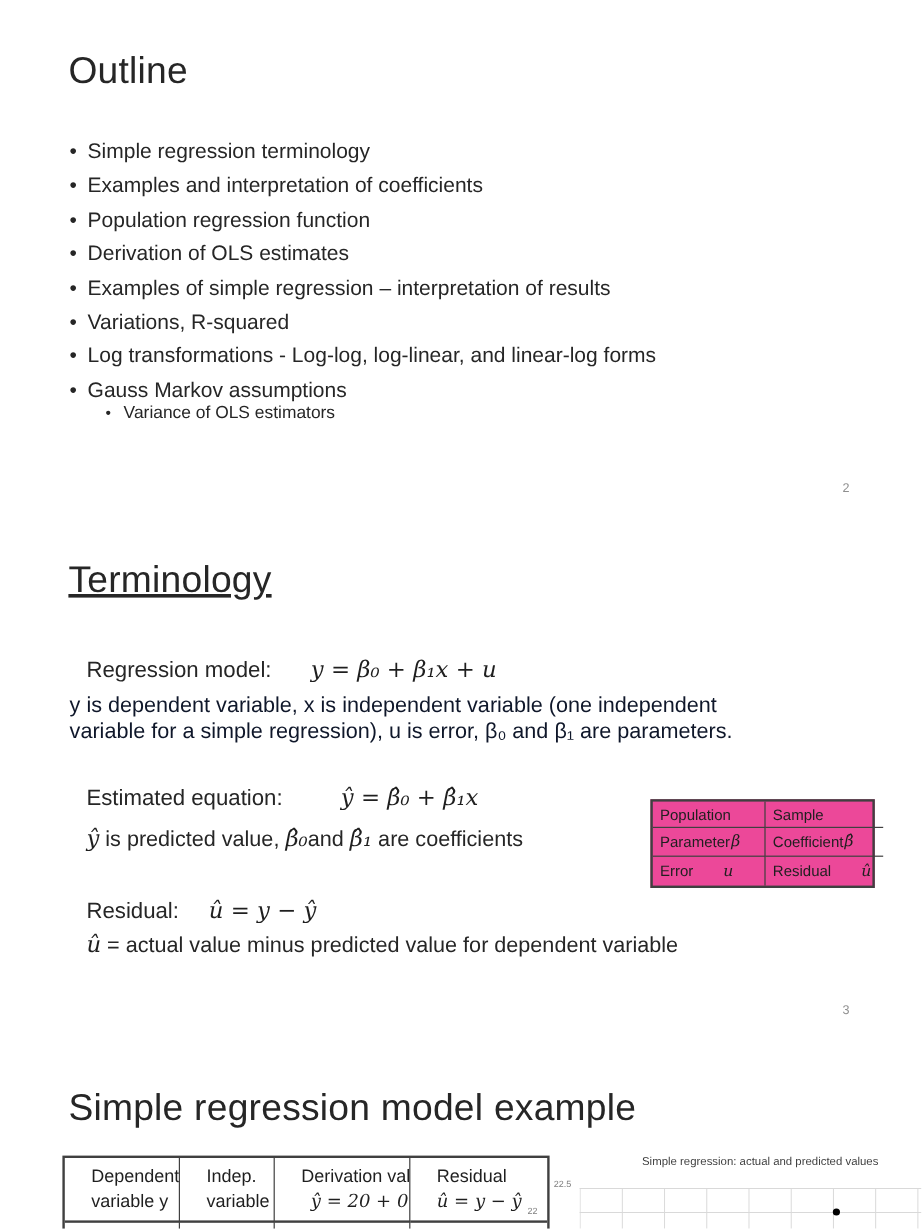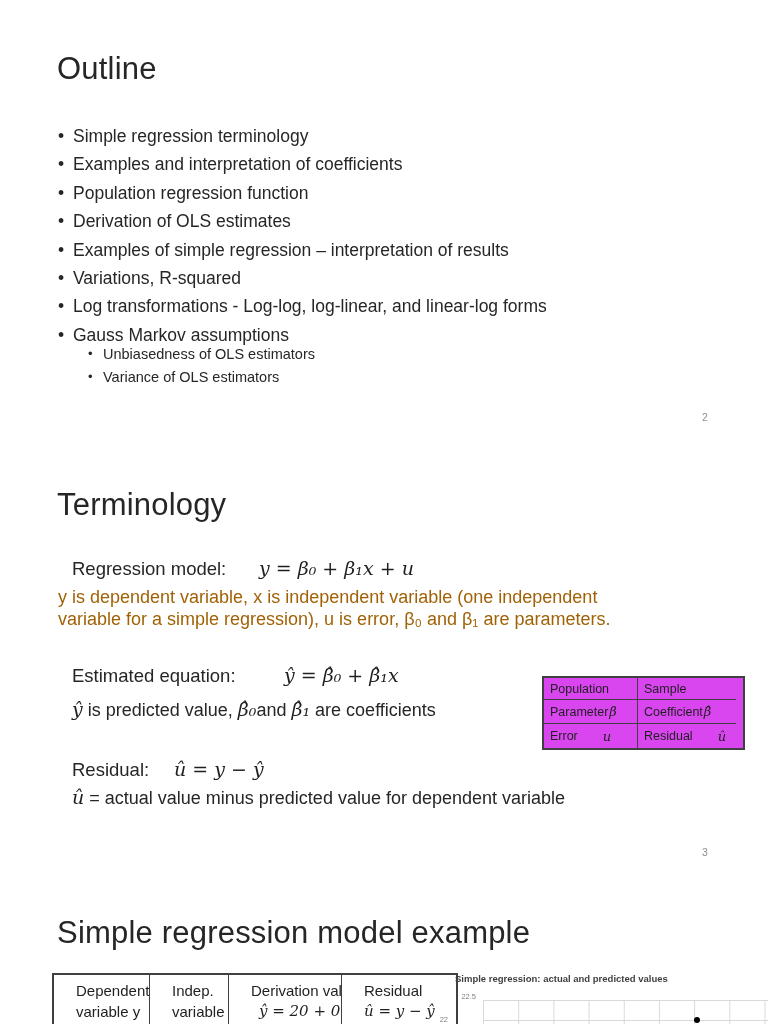--- a/index.html
+++ b/index.html
@@ -1,20 +1,20 @@
 <!DOCTYPE html>
 <html><head>
 <meta charset="utf-8">
 <style>
   html,body{margin:0;padding:0;background:#ffffff;}
   .canvas{
     position:relative;width:768px;height:1024px;background:#ffffff;overflow:hidden;
     font-family:"Liberation Sans",sans-serif;color:#262626;
   }
-  .abs{position:absolute;margin-top:10px;}
+  .abs{position:absolute;}
   .slide-title{
     font-size:31px;font-weight:400;line-height:38px;color:#262626;letter-spacing:0.2px;
     white-space:nowrap;
   }
   
   .bullets{left:58px;top:112px;width:640px;}
   .bullet{
     position:relative;padding-left:15px;line-height:28.4px;font-size:17.5px;color:#262626;
     white-space:nowrap;
   }
@@ -27,24 +27,24 @@
   .subbullet::before{content:"•";position:absolute;left:0;top:0;font-size:13px;color:#262626;}
   .pagenum{font-size:10.5px;color:#8f8f8f;}
   
   .tline{left:72px;white-space:nowrap;font-size:18.5px;color:#262626;}
   .lbl{display:inline-block;vertical-align:baseline;}
   .lbl-w1{width:187px;}
   .lbl-w2{width:212px;}
   .lbl-w3{width:102px;}
   .math{font-family:"DejaVu Serif",serif;font-style:italic;font-size:19px;color:#1f1f1f;}
   .math-sm{font-family:"DejaVu Serif",serif;font-style:italic;font-size:15px;color:#1f1f1f;}
-  .desc{left:58px;width:660px;font-size:18px;line-height:21.5px;color:#a16207;}
+  .desc{left:58px;width:660px;font-size:18px;line-height:21.5px;color:#0f172a;}
   
   .ttable{
-    left:542px;top:666px;width:203px;border:2px solid #404040;background:#d946ef;
+    left:542px;top:666px;width:187px;border:2px solid #404040;background:#ec4899;
     display:grid;grid-template-columns:94px 98px;grid-template-rows:22px 24px 24px;
     box-sizing:border-box;
   }
   .ttable .cell{
     border-right:1px solid #404040;border-bottom:1px solid #404040;
     font-size:12.5px;color:#1f1f1f;display:flex;align-items:center;padding-left:6px;
     white-space:nowrap;overflow:hidden;box-sizing:border-box;
   }
   .ttable .cell.last-col{border-right:none;}
   .ttable .cell.last-row{border-bottom:none;gap:24px;}
@@ -58,21 +58,21 @@
   .etable .hcell{
     border-right:1px solid #404040;border-bottom:2px solid #404040;
     padding:5px 0 0 22px;font-size:15px;line-height:21px;color:#1f1f1f;
     white-space:nowrap;overflow:hidden;box-sizing:border-box;
   }
   .etable .hcell.last-col{border-right:none;}
   .etable .bcell{border-right:1px solid #404040;box-sizing:border-box;}
   .etable .bcell.last-col{border-right:none;}
   .etable .fm{padding-left:8px;}
   
-  .chart-title{left:455px;top:963px;width:300px;text-align:left;font-size:9.5px;color:#3f3f3f;white-space:nowrap;font-weight:bold;}
+  .chart-title{left:432px;top:963px;width:300px;text-align:right;font-size:9.5px;color:#3f3f3f;white-space:nowrap;}
   .ytick{width:32px;text-align:right;font-size:7.5px;color:#808080;}
   .plot{
     left:483px;top:990px;width:285px;height:34px;
     background-image:
       linear-gradient(to right,#d9d9d9 1px,transparent 1px),
       linear-gradient(to bottom,#d9d9d9 1px,transparent 1px);
     background-size:35.2px 20px;
   }
   .dot{left:694px;top:1007px;width:6px;height:6px;border-radius:50%;background:#000000;}
 </style>
@@ -88,27 +88,26 @@
     <div class="bullet">Examples and interpretation of coefficients</div>
     <div class="bullet">Population regression function</div>
     <div class="bullet">Derivation of OLS estimates</div>
     <div class="bullet">Examples of simple regression – interpretation of results</div>
     <div class="bullet">Variations, R-squared</div>
     <div class="bullet">Log transformations - Log-log, log-linear, and linear-log forms</div>
     <div class="bullet">Gauss Markov assumptions</div>
   </div>
 
   <div class="abs subbullets">
-    <div class="subbullet">Unbiasedness of OLS estimators</div>
     <div class="subbullet">Variance of OLS estimators</div>
   </div>
 
   <div class="abs pagenum" style="left:702px;top:401px;">2</div>
 
-  <div class="abs slide-title" style="left:57px;top:476px;">Terminology</div>
+  <div class="abs slide-title" style="left:57px;top:464px;text-decoration:underline;">Terminology</div>
 
   <div class="abs tline" style="top:544px;line-height:28px;">
     <span class="lbl lbl-w1">Regression model:</span><span class="math">y = β₀ + β₁x + u</span>
   </div>
 
   <div class="abs desc" style="top:577px;">
     <div>y is dependent variable, x is independent variable (one independent</div>
     <div>variable for a simple regression), u is error, β₀ and β₁ are parameters.</div>
   </div>
 

